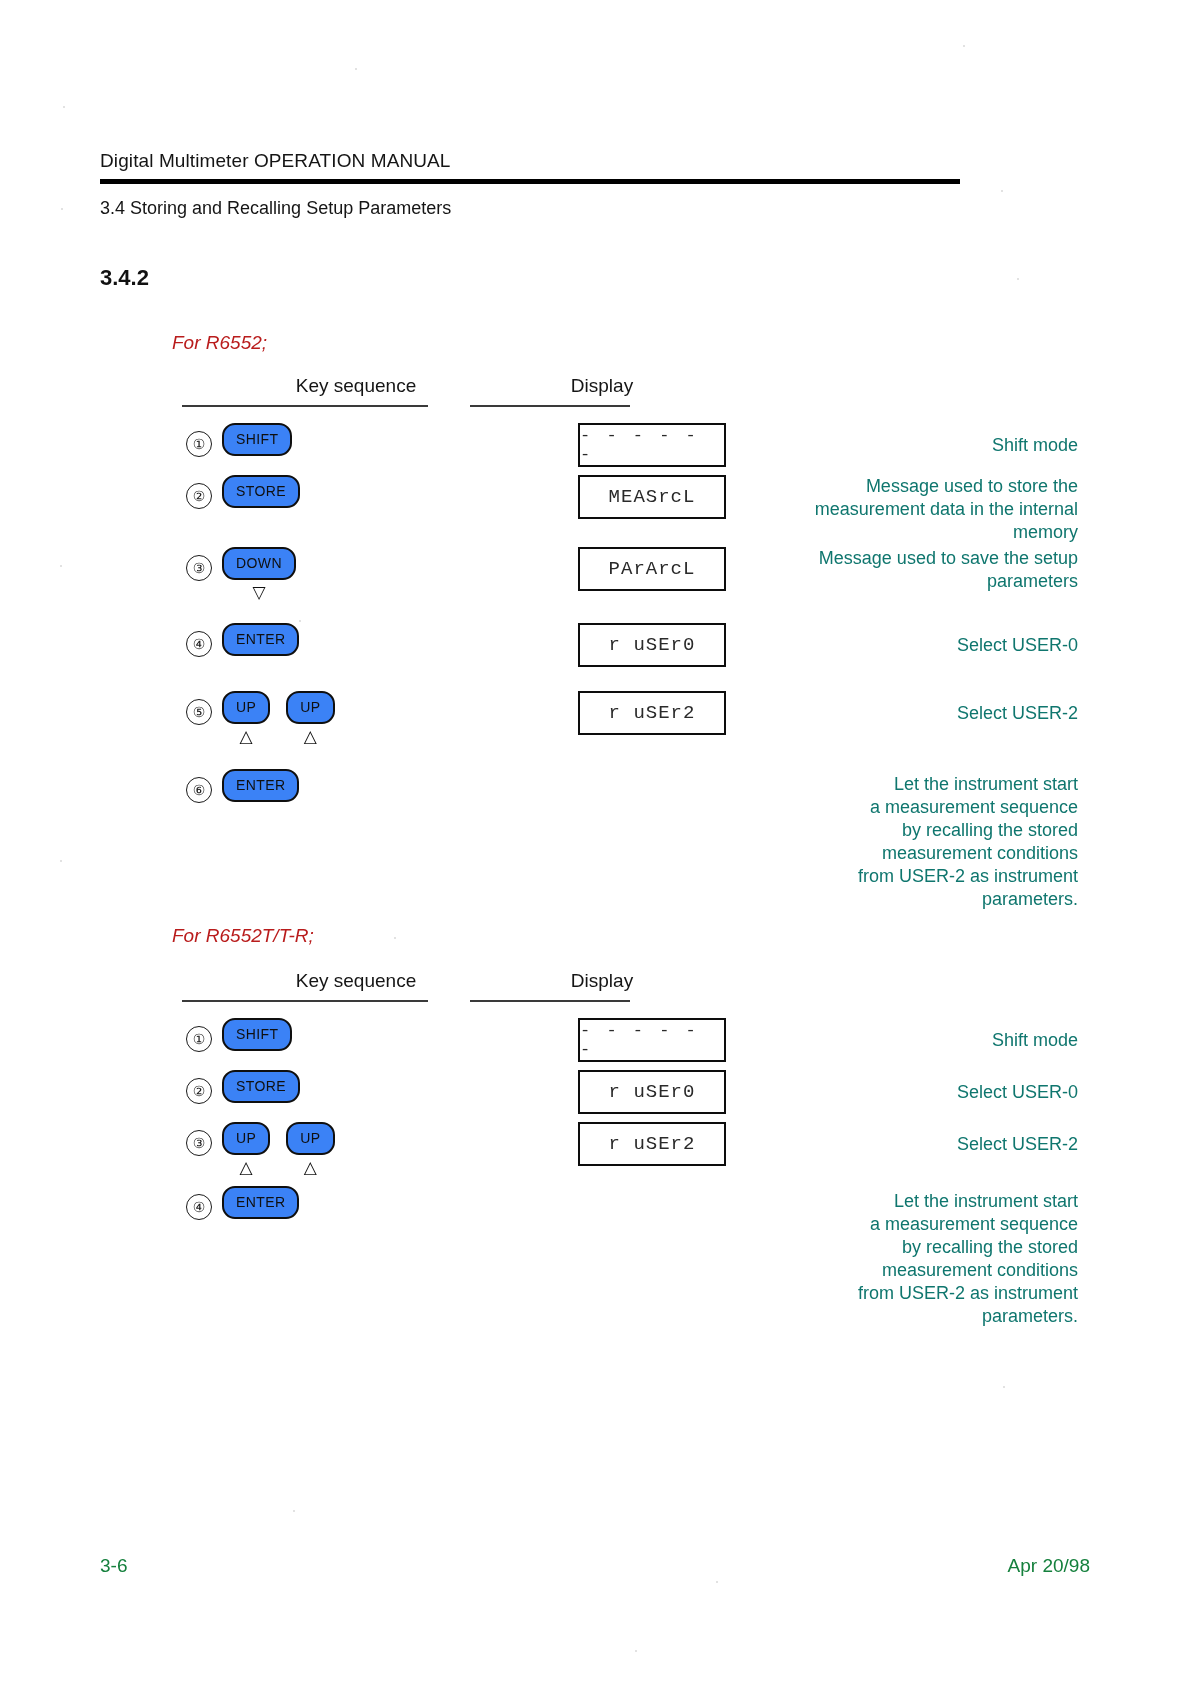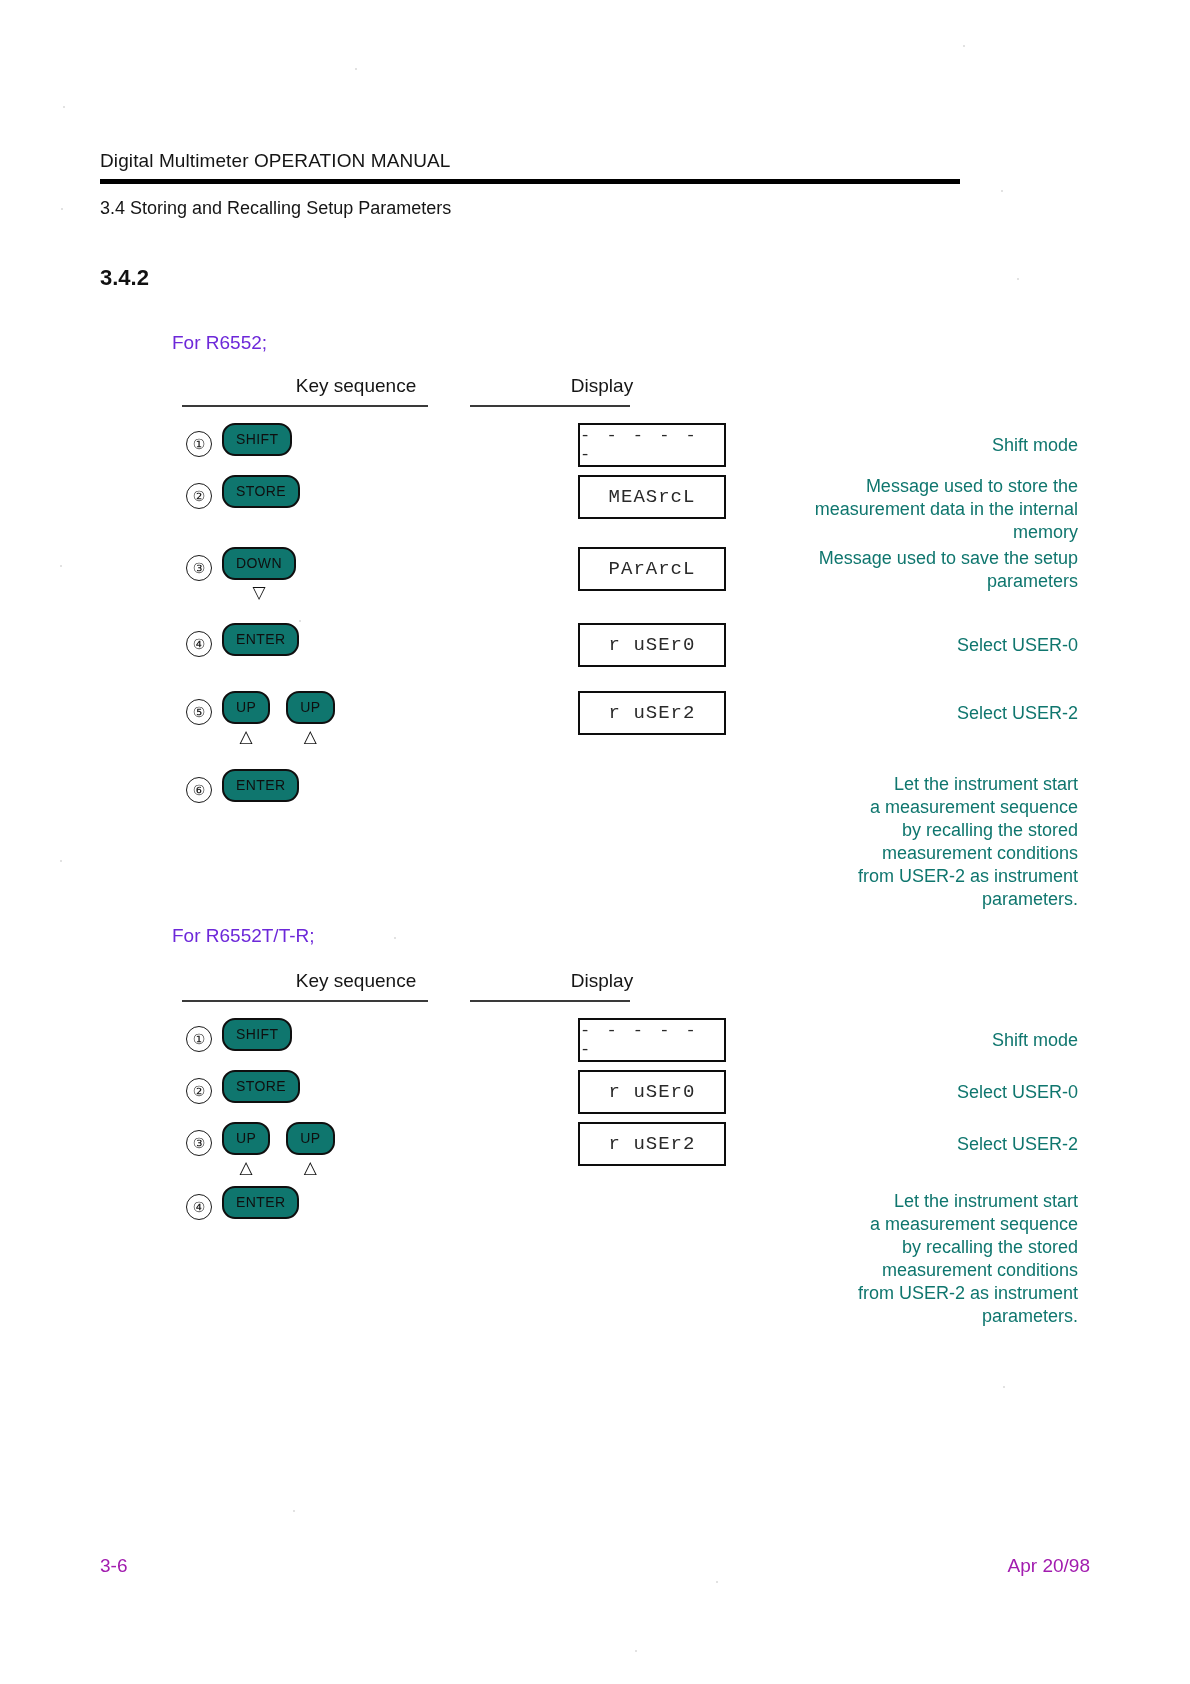--- a/index.html
+++ b/index.html
@@ -66,21 +66,22 @@
     font-weight: bold;
     line-height: 1.38;
     max-width: 740px;
   }
 
   
   .model-label {
     position: absolute;
     left: 172px;
     font-size: 19px;
-    color: #6d28d9;
+    color: #b91c1c;
+    font-style: italic;
   }
   #model-label-1 { top: 332px; }
   #model-label-2 { top: 925px; }
 
   
   .proc-table {
     position: absolute;
     left: 100px;
     width: 990px;
     text-decoration: underline;
@@ -140,21 +141,21 @@
     flex-direction: column;
     align-items: center;
   }
   .keycap {
     border: 2px solid #0f0f0f;
     border-radius: 13px;
     padding: 7px 12px 8px 12px;
     font-size: 14px;
     letter-spacing: 0.4px;
     color: #0f0f0f;
-    background: #0f766e;
+    background: #3b82f6;
     min-width: 48px;
     text-align: center;
     line-height: 1;
     box-sizing: border-box;
   }
   .arrow-glyph {
     font-size: 17px;
     line-height: 1;
     margin-top: 4px;
     color: #111111;
@@ -196,21 +197,21 @@
 
   
   .doc-footer {
     position: absolute;
     left: 100px;
     right: 100px;
     top: 1555px;
     display: flex;
     justify-content: space-between;
     font-size: 19px;
-    color: #a21caf;
+    color: #15803d;
   }
 
   
   .speck {
     position: absolute;
     background: #d8d8d8;
     width: 2px;
     height: 2px;
     border-radius: 50%;
   }

